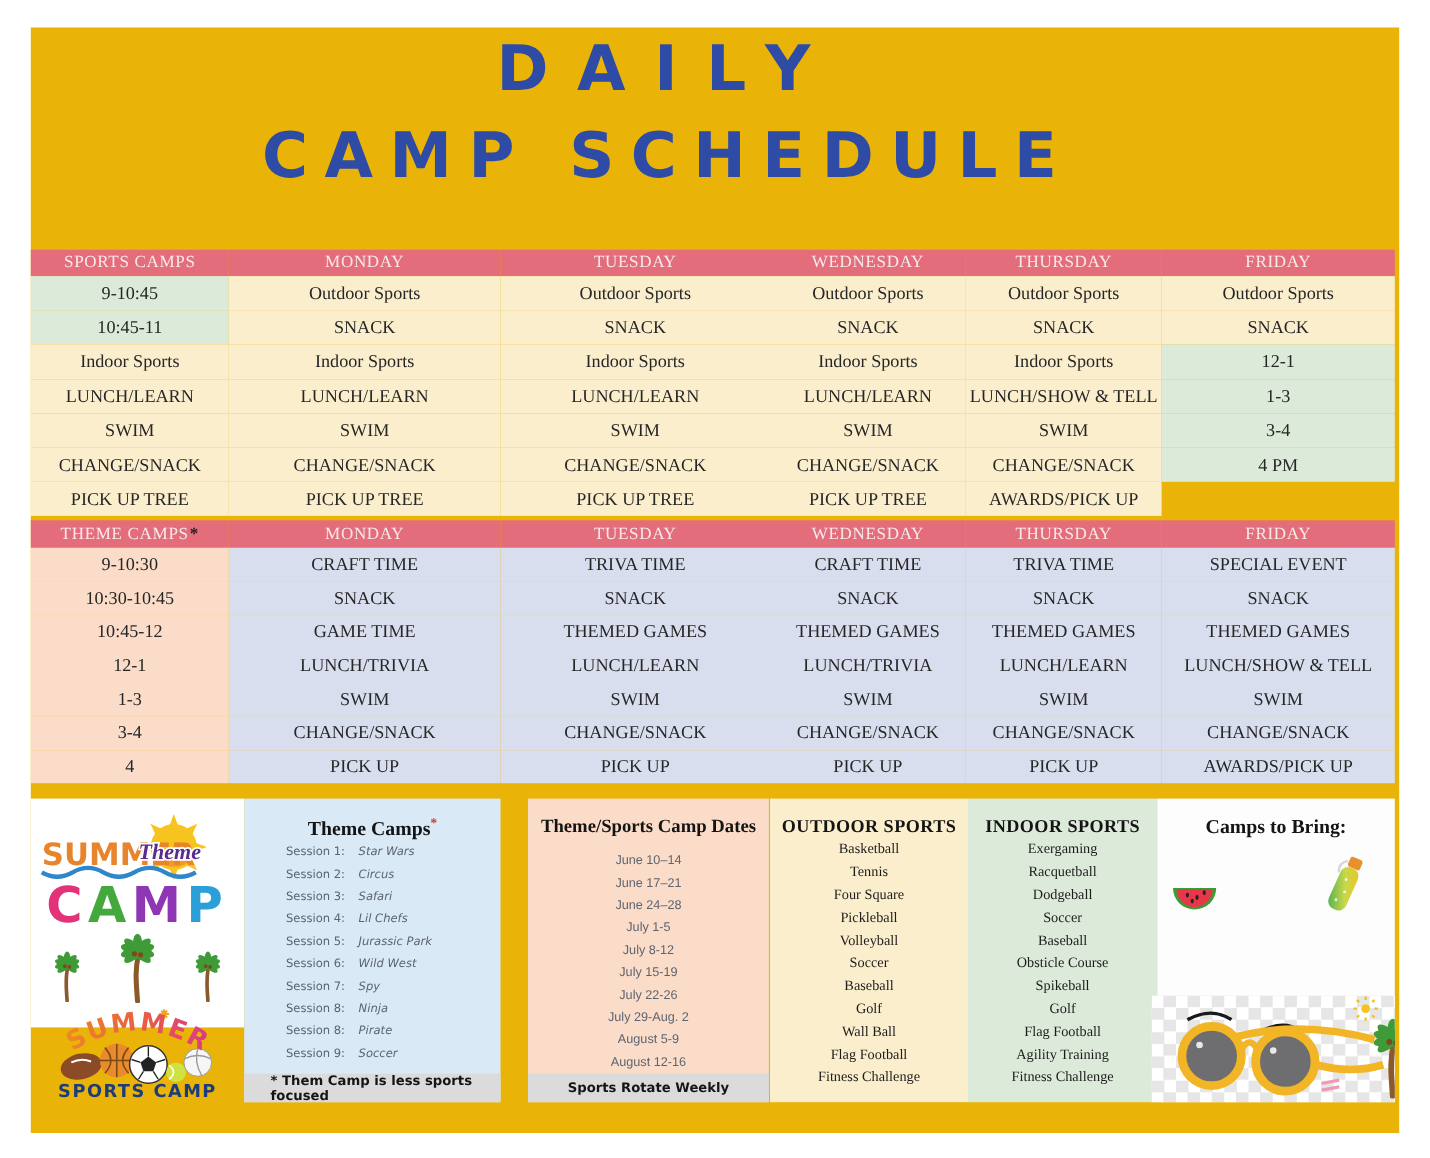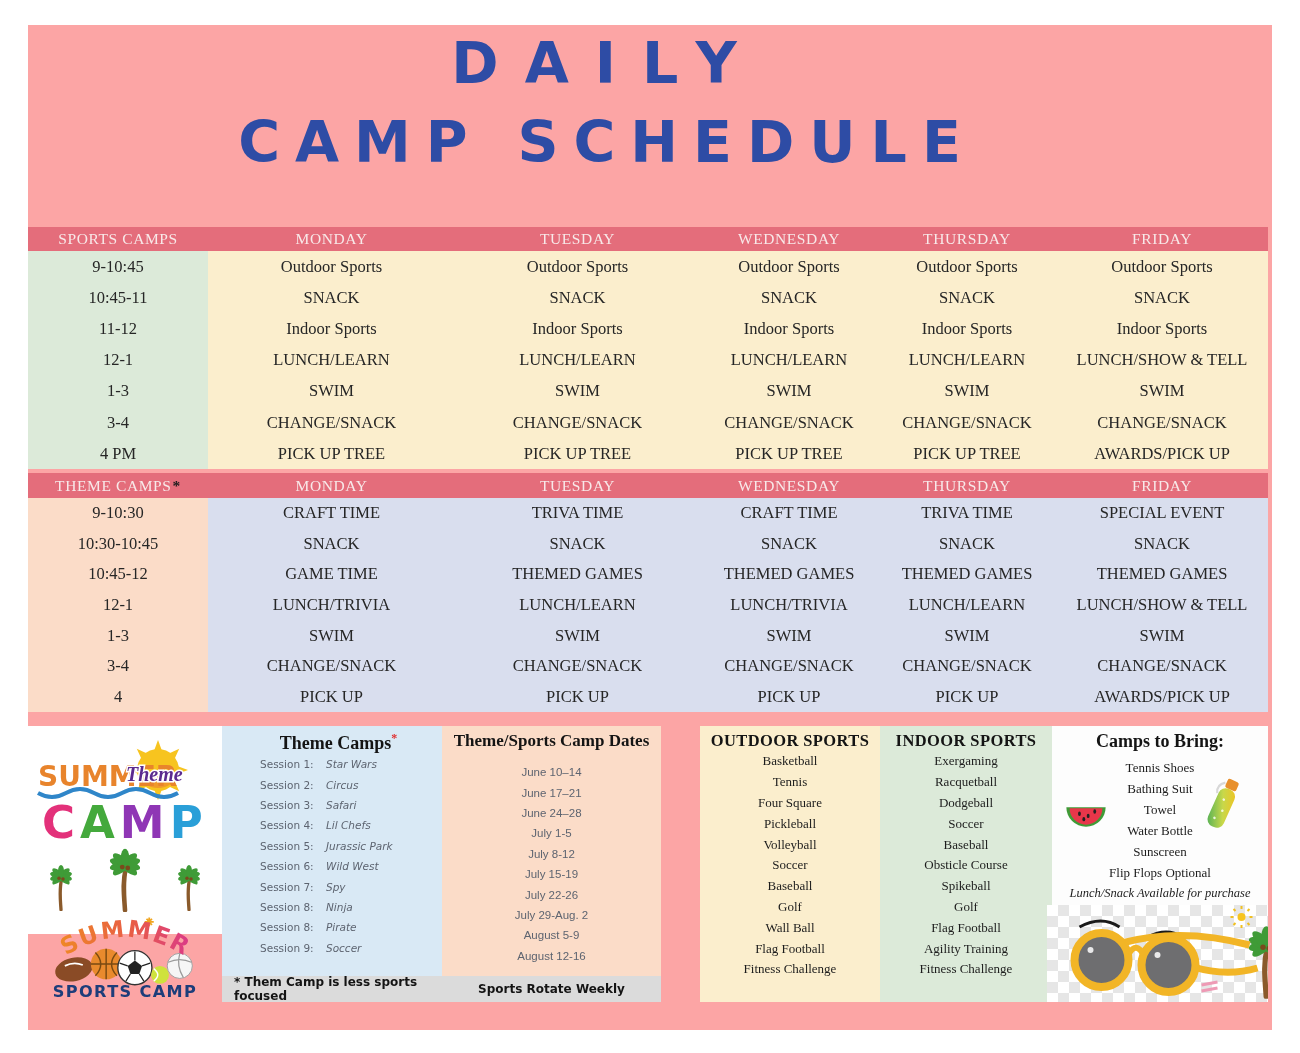--- a/index.html
+++ b/index.html
@@ -1,18 +1,18 @@
 <!DOCTYPE html>
 <html><head>
 <meta charset="utf-8">
 <style>
   *{box-sizing:border-box;margin:0;padding:0}
   html,body{width:1300px;height:1053px;background:#ffffff;overflow:hidden;
     font-family:"Liberation Serif",serif;position:relative}
-  .page{position:absolute;left:28px;top:25px;width:1244px;height:1005px;background:#fca5a5}
+  .page{position:absolute;left:28px;top:25px;width:1244px;height:1005px;background:#eab308}
 
   
   .title{position:absolute;left:-41px;top:4px;width:1240px;text-align:center;
     font-family:"DejaVu Sans",sans-serif;font-weight:bold;color:#2e4ca5}
   .t1{font-size:57px;letter-spacing:26px;line-height:1.0;padding-top:6px}
   .t2{font-size:57px;letter-spacing:15px;line-height:1.0;margin-top:22px}
 
   
   .tbl{position:absolute;left:0;width:1068px;display:grid;
     grid-template-columns:180px 247px 245px 178px 178px 212px}
@@ -22,25 +22,25 @@
     font-size:15.5px;letter-spacing:.6px}
   .c{display:flex;align-items:center;justify-content:center;font-size:16.5px;color:#262626}
   .tS{background:#dcead9}.dS{background:#fbeecd}
   .tT{background:#fbdcc8}.dT{background:#d9deee}
   .ast-black{color:#1d1d1d;font-weight:bold;margin-left:1px}
 
   
   .bottom{position:absolute;left:0;top:701px;width:1240px;height:278px}
   .pnl{position:absolute;top:0;height:276px}
   #p-blue{left:194px;width:233px;background:#d9e9f5}
-  #p-peach{left:414px;width:219px;background:#fbdcc8}
+  #p-peach{left:452px;width:219px;background:#fbdcc8}
   #p-cream{left:672px;width:180px;background:#fbeecd}
   #p-green{left:852px;width:172px;background:#dcead9}
   #p-bring{left:1024px;width:216px;background:#fdfdfd}
-  .ph{font-weight:bold;text-align:center;padding-top:5px;font-size:18px;color:#141414;
+  .ph{font-weight:bold;text-align:center;padding-top:15px;font-size:18px;color:#141414;
     font-family:"Liberation Serif",serif}
   #p-cream .ph,#p-green .ph{font-size:16.5px;letter-spacing:.4px}
   #p-peach .ph{font-size:17px}
   .ast-red{color:#e03131;font-size:12px;vertical-align:super;font-weight:bold}
   .sess-wrap{margin-top:0}
   .sess{display:flex;padding-left:38px;height:20.4px;align-items:center;
     font-family:"DejaVu Sans",sans-serif;font-size:10.5px;color:#5d6470}
   .sl{width:66px}
   .sn{font-style:italic}
   .date-wrap{margin-top:11px}
@@ -49,21 +49,21 @@
   .items{margin-top:0}
   .item{height:20.8px;display:flex;align-items:center;justify-content:center;
     font-size:13px;color:#1c1c1c}
   .bitems{margin-top:5px}
   .bitem{height:21px;display:flex;align-items:center;justify-content:center;
     font-size:13px;color:#1c1c1c}
   .bitem.it{font-style:italic;font-size:12.5px}
   .foot{position:absolute;bottom:0;left:0;right:0;height:26px;background:#dbdbdb;
     font-family:"DejaVu Sans",sans-serif;font-weight:bold;font-size:12px;color:#141414;
     display:flex;align-items:center}
-  #p-blue .foot{padding-left:12px}
+  #p-blue .foot{padding-left:24px}
   #p-peach .foot{justify-content:center}
 
   
   .logos{position:absolute;left:0;top:0;width:194px;height:208px;background:#ffffff}
   .logo1{position:absolute;left:6px;top:10px;width:182px;height:112px}
   .palmrow{position:absolute;left:0;top:120px;width:194px;height:66px;
     display:flex;justify-content:center;align-items:flex-end;gap:16px}
   .logo2{position:absolute;left:4px;top:186px;width:186px;height:88px}
 
   
@@ -126,21 +126,20 @@
     <div class="c dS">Outdoor Sports</div>
     <div class="c dS">Outdoor Sports</div>
 
     <div class="c tS">10:45-11</div>
     <div class="c dS">SNACK</div>
     <div class="c dS">SNACK</div>
     <div class="c dS">SNACK</div>
     <div class="c dS">SNACK</div>
     <div class="c dS">SNACK</div>
 
-    <div class="c tS">11-12</div>
     <div class="c dS">Indoor Sports</div>
     <div class="c dS">Indoor Sports</div>
     <div class="c dS">Indoor Sports</div>
     <div class="c dS">Indoor Sports</div>
     <div class="c dS">Indoor Sports</div>
 
     <div class="c tS">12-1</div>
     <div class="c dS">LUNCH/LEARN</div>
     <div class="c dS">LUNCH/LEARN</div>
     <div class="c dS">LUNCH/LEARN</div>
@@ -378,29 +377,20 @@
         <div class="item">Spikeball</div>
         <div class="item">Golf</div>
         <div class="item">Flag Football</div>
         <div class="item">Agility Training</div>
         <div class="item">Fitness Challenge</div>
       </div>
     </div>
 
     <div class="pnl" id="p-bring">
       <div class="ph">Camps to Bring:</div>
-      <div class="bitems">
-        <div class="bitem">Tennis Shoes</div>
-        <div class="bitem">Bathing Suit</div>
-        <div class="bitem">Towel</div>
-        <div class="bitem">Water Bottle</div>
-        <div class="bitem">Sunscreen</div>
-        <div class="bitem">Flip Flops Optional</div>
-        <div class="bitem it">Lunch/Snack Available for purchase</div>
-      </div>
       <svg class="melon" viewBox="0 0 36 22">
         <path d="M0 2 A18 18 0 0 0 36 2 Z" fill="#3f9b37"></path>
         <path d="M3 3 A15 15 0 0 0 33 3 Z" fill="#e8364a"></path>
         <ellipse cx="12" cy="8" rx="1.3" ry="2" fill="#222"></ellipse>
         <ellipse cx="20" cy="10" rx="1.3" ry="2" fill="#222"></ellipse>
         <ellipse cx="26" cy="6" rx="1.3" ry="2" fill="#222"></ellipse>
         <ellipse cx="16" cy="13" rx="1.3" ry="2" fill="#222"></ellipse>
       </svg>
       <svg class="bottle" viewBox="0 0 26 52">
         <path d="M7 7 q-7 5 -3 12" stroke="#d8d8d8" stroke-width="2" fill="none"></path>

